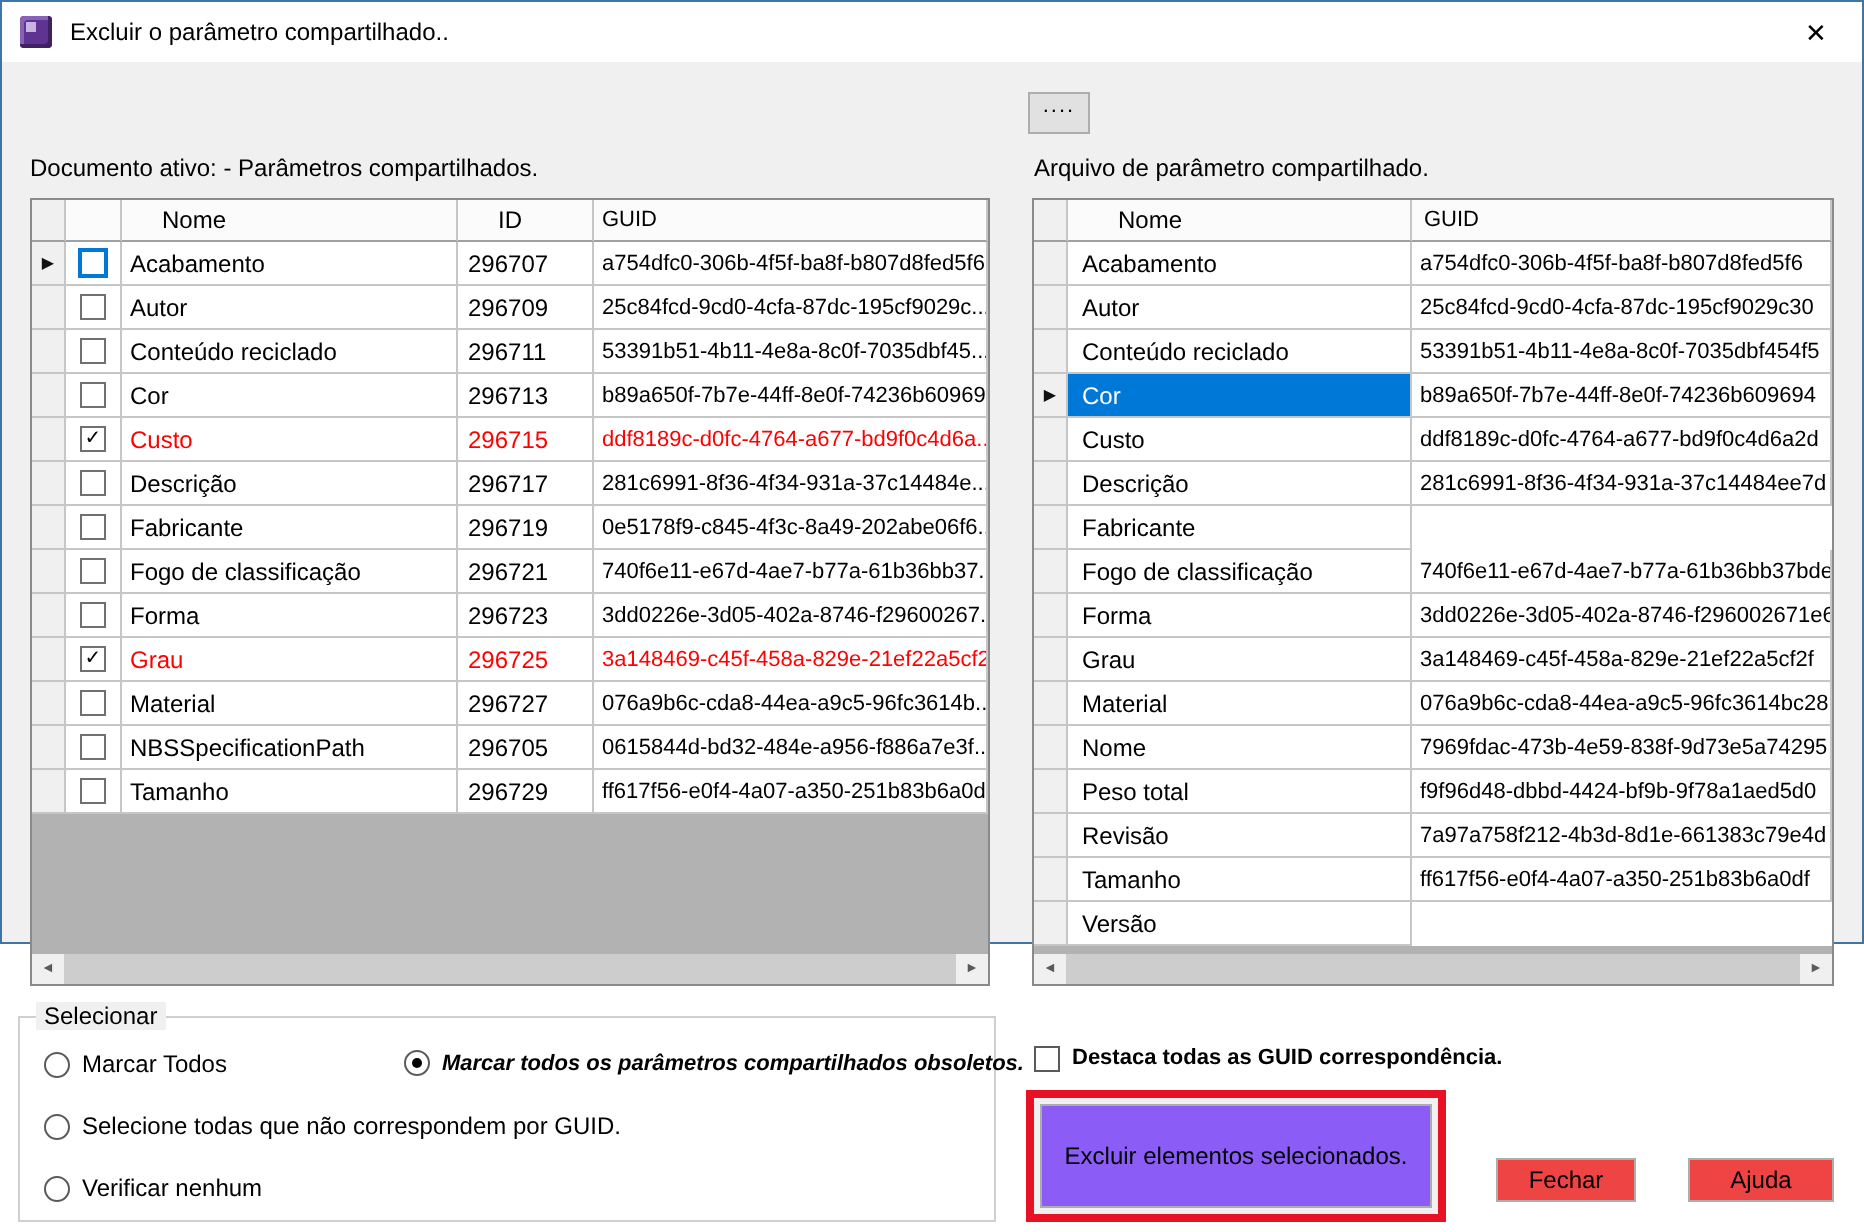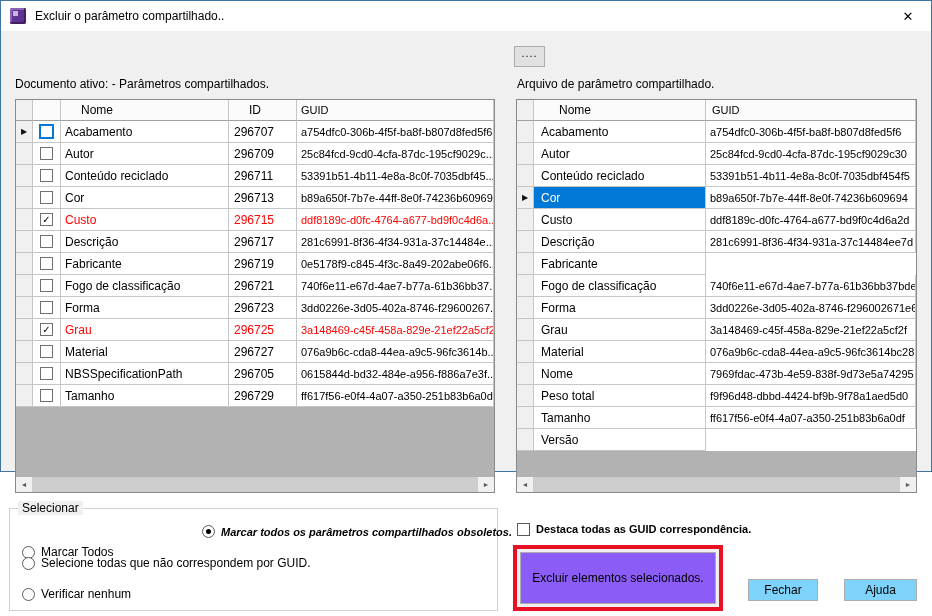--- a/index.html
+++ b/index.html
@@ -59,32 +59,32 @@
   .hscroll { position:absolute; left:0; right:0; bottom:0; height:15px; background:#f0f0f0; display:flex; align-items:stretch; }
   .sbtn { width:16px; display:flex; align-items:center; justify-content:center; font-size:7px; color:#5a5a5a; background:#f0f0f0; flex:none; }
   .sthumb { flex:1; background:#cdcdcd; }
 
   
   .groupbox { position:absolute; left:8px; top:507px; width:489px; height:103px; border:1px solid #d0d0d0; }
   .gb-label { position:absolute; left:8px; top:-8px; background:#f0f0f0; padding:0 4px; }
   .radio-row { position:absolute; display:flex; align-items:center; gap:6px; white-space:nowrap; }
   .radio { width:13px; height:13px; border-radius:50%; border:1px solid #5a5a5a; background:#fff; position:relative; flex:none; }
   .radio.on::after { content:""; position:absolute; left:3px; top:3px; width:5px; height:5px; border-radius:50%; background:#000; }
-  .r1 { left:12px; top:16px;margin-top:20px; }
+  .r1 { left:12px; top:16px; }
   .r2 { left:192px; top:16px;font-style:italic; }
   .r3 { left:12px; top:47px; }
   .r4 { left:12px; top:78px; }
   .bold { font-weight:bold; font-size:11px; }
 
   
   .dest-check { position:absolute; left:516px; top:522px; display:flex; gap:6px; white-space:nowrap; }
   .checkbox { width:13px; height:13px; border:1px solid #5a5a5a; background:#fff; display:flex; align-items:center; justify-content:center; font-size:10px; flex:none; }
   .red-frame { position:absolute; left:512px; top:544px; width:210px; height:66px; border:4px solid var(--highlight-border,#e81123); background:#f0f0f0; padding:3px; }
   .excluir-btn { width:100%; height:100%; background:#8b5cf6; border:1px solid #adadad; font-family:inherit; font-size:12px; }
-  .btn { position:absolute; background:#7dd3fc; border:1px solid #adadad; font-family:inherit; font-size:12px; }
+  .btn { position:absolute; background:#ef4444; border:1px solid #adadad; font-family:inherit; font-size:12px; }
   .fechar { left:747px; top:578px; width:70px; height:22px; }
   .ajuda { left:843px; top:578px; width:73px; height:22px; }
 </style>
 </head>
 <body>
 
 <div class="dialog">
 
   <div class="titlebar">
     <span class="appicon"></span>
@@ -303,20 +303,25 @@
           <div class="cell nome2">Nome</div>
           <div class="cell guid2">7969fdac-473b-4e59-838f-9d73e5a74295</div>
         </div>
         <div class="grid-row">
           <div class="cell rowsel"></div>
           <div class="cell nome2">Peso total</div>
           <div class="cell guid2">f9f96d48-dbbd-4424-bf9b-9f78a1aed5d0</div>
         </div>
         <div class="grid-row">
           <div class="cell rowsel"></div>
+          <div class="cell nome2">Revisão</div>
+          <div class="cell guid2">7a97a758f212-4b3d-8d1e-661383c79e4d</div>
+        </div>
+        <div class="grid-row">
+          <div class="cell rowsel"></div>
           <div class="cell nome2">Tamanho</div>
           <div class="cell guid2">ff617f56-e0f4-4a07-a350-251b83b6a0df</div>
         </div>
         <div class="grid-row">
           <div class="cell rowsel"></div>
           <div class="cell nome2">Versão</div>
         </div>
       </div>
     <div class="hscroll">
       <span class="sbtn">◄</span>

